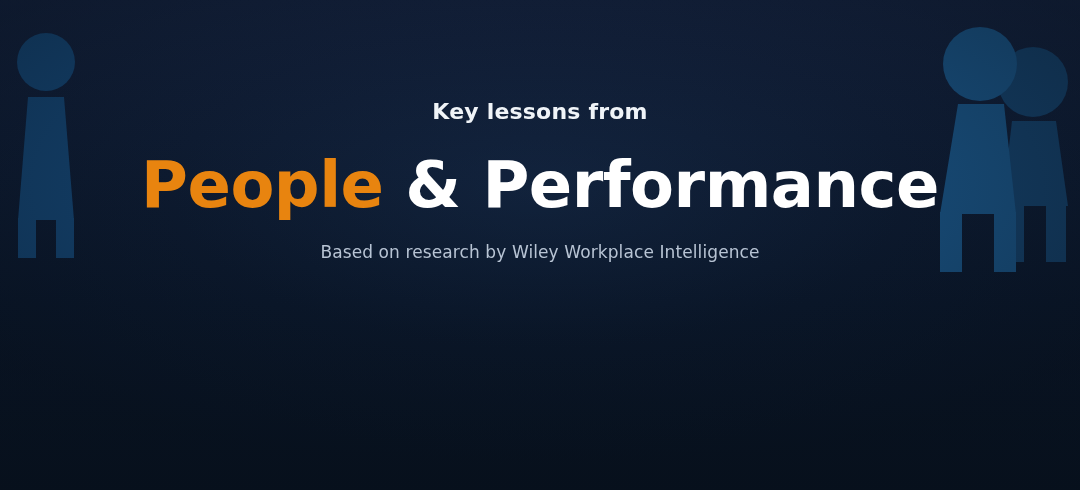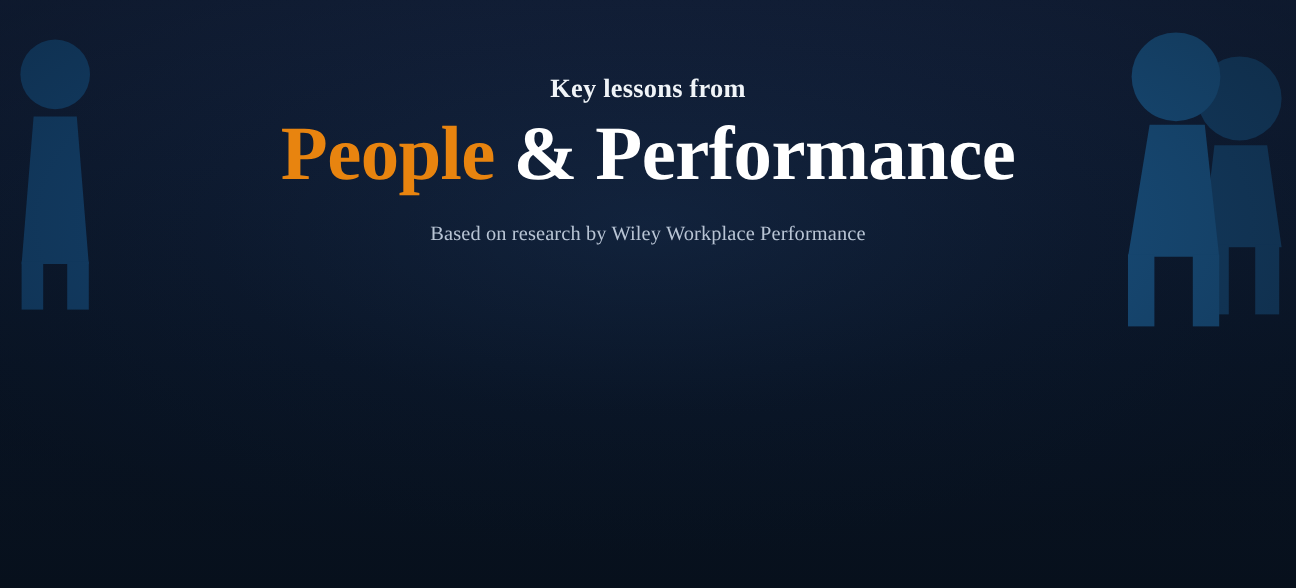--- a/index.html
+++ b/index.html
@@ -50,23 +50,22 @@
 
   
   .content {
     position: relative;
     z-index: 3;
     width: 100%;
     height: 100%;
     display: flex;
     flex-direction: column;
     align-items: center;
-    padding-top: 63px;
+    padding-top: 101px;
     text-align: center;
-    font-family: Liberation Serif, serif;
   }
 
   .eyebrow {
     font-size: 22px;
     font-weight: 600;
     letter-spacing: 0.2px;
     color: #f0f4f8;
     line-height: 1;
   }
 
@@ -81,21 +80,21 @@
 
   .headline {
     font-size: 64px;
     font-weight: 700;
     line-height: 1.02;
     letter-spacing: -0.5px;
     color: #ffffff;
     margin-top: 10px;
   }
   .headline .line { display: block; white-space: nowrap; }
-  .headline .line-2 { margin-top: 0; }
+  .headline .line-2 { margin-top: 20px; }
 
   .sep { padding: 0 2px; }
 
   .accent-people { color: #e8840f; }
 
   .byline {
     margin-top: 26px;
     font-size: 17px;
     font-weight: 500;
     letter-spacing: 0.1px;
@@ -144,17 +143,17 @@
 
   <div class="content">
 
     <div class="eyebrow">Key lessons from</div>
 
 
     <div class="headline">
       <span class="line line-2"><span class="accent-people">People</span>&nbsp;<span>&amp; Performance</span></span>
     </div>
 
-    <div class="byline">Based on research by Wiley Workplace Performance</div>
+    <div class="byline">Based on research by Wiley Workplace Intelligence</div>
 
   </div>
 
 </div>
 
 </body></html>

